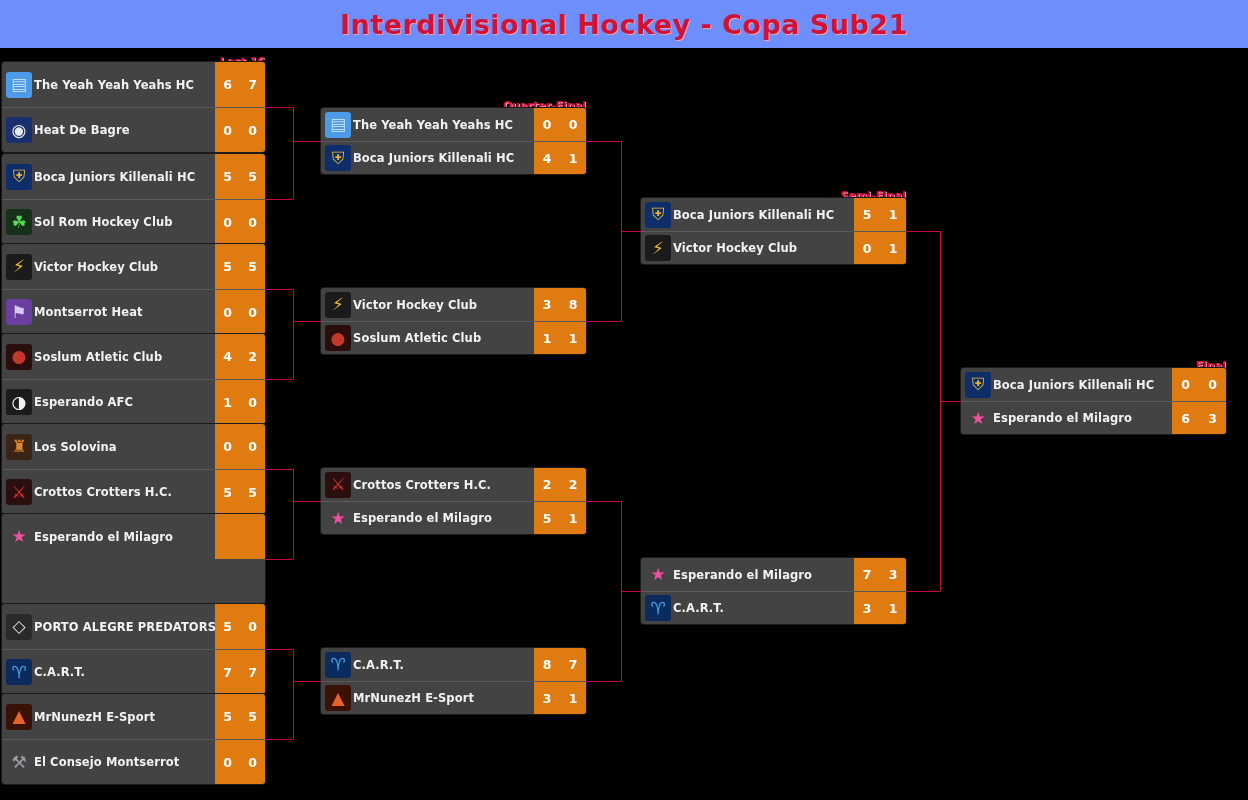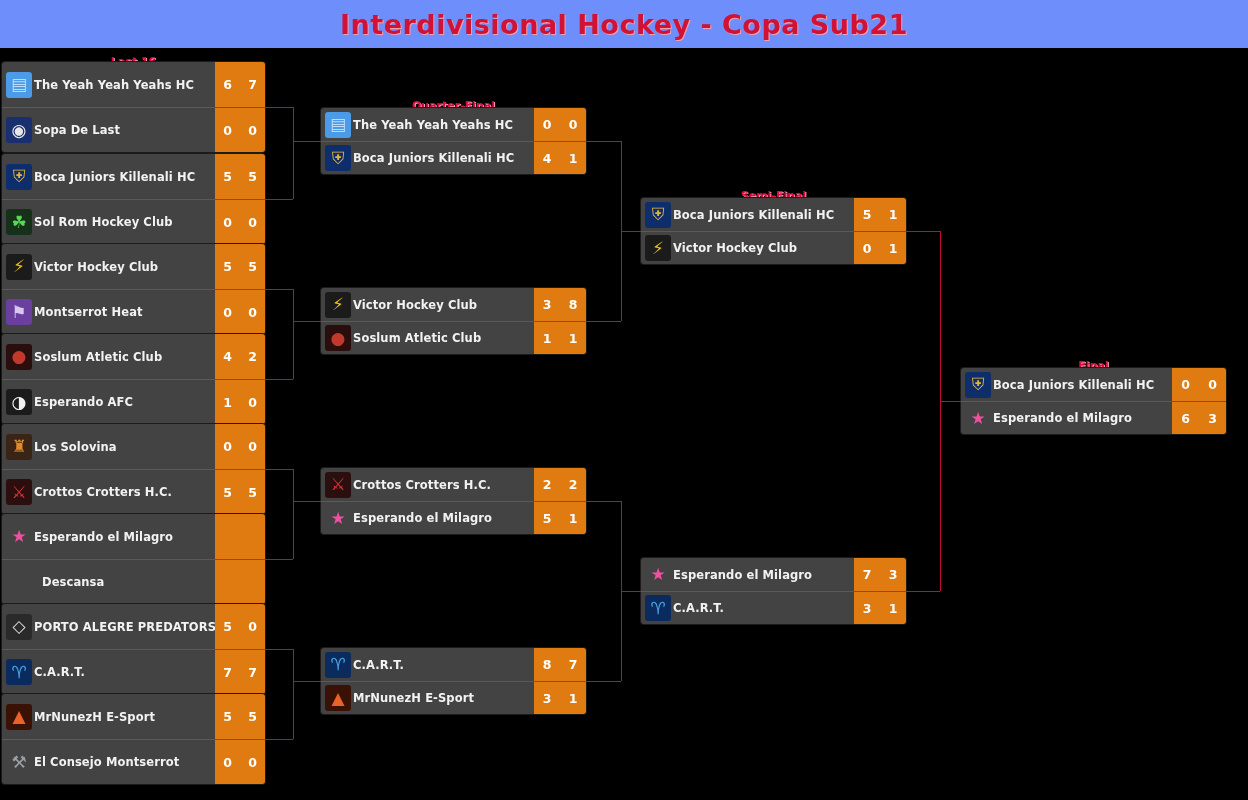--- a/index.html
+++ b/index.html
@@ -26,21 +26,21 @@
   }
 
   
   .round-label {
     position: absolute;
     color: #e00b3d;
     font-size: 11px;
     font-weight: bold;
     text-shadow: 1px 1px 0 #f4a7bb;
     white-space: nowrap;
-    text-align: center;
+    text-align: right;
   }
 
   
   .match {
     position: absolute;
     background: #434343;
     border-radius: 3px;
     overflow: hidden;
     box-shadow: 0 0 0 1px #1b1b1b;
   }
@@ -136,21 +136,21 @@
           <div class="score-cell" style="width: 50px;">
             <span>6</span>
             <span>7</span>
           </div>
         </div>
         <div class="row">
           <div class="team-cell">
             <div class="logo" style="background: rgb(26, 47, 110);">
               <span class="glyph" style="color: rgb(232, 232, 232);">◉</span>
             </div>
-            <span class="team-name">Sopa De Last</span>
+            <span class="team-name">Heat De Bagre</span>
           </div>
           <div class="score-cell" style="width: 50px;">
             <span>0</span>
             <span>0</span>
           </div>
         </div>
       </div>
       <div class="match" style="left: 2px; top: 154px; width: 263px; height: 90px;">
         <div class="row">
           <div class="team-cell">
@@ -255,30 +255,20 @@
           </div>
         </div>
       </div>
       <div class="match" style="left: 2px; top: 514px; width: 263px; height: 90px;">
         <div class="row">
           <div class="team-cell">
             <div class="logo" style="background: transparent;">
               <span class="glyph" style="color: rgb(240, 80, 160);">★</span>
             </div>
             <span class="team-name">Esperando el Milagro</span>
-          </div>
-          <div class="score-cell" style="width: 50px;">
-            <span></span>
-            <span></span>
-          </div>
-        </div>
-        <div class="row">
-          <div class="team-cell">
-            <div class="logo blank"></div>
-            <span class="team-name nologo">Descansa</span>
           </div>
           <div class="score-cell" style="width: 50px;">
             <span></span>
             <span></span>
           </div>
         </div>
       </div>
       <div class="match" style="left: 2px; top: 604px; width: 263px; height: 90px;">
         <div class="row">
           <div class="team-cell">

